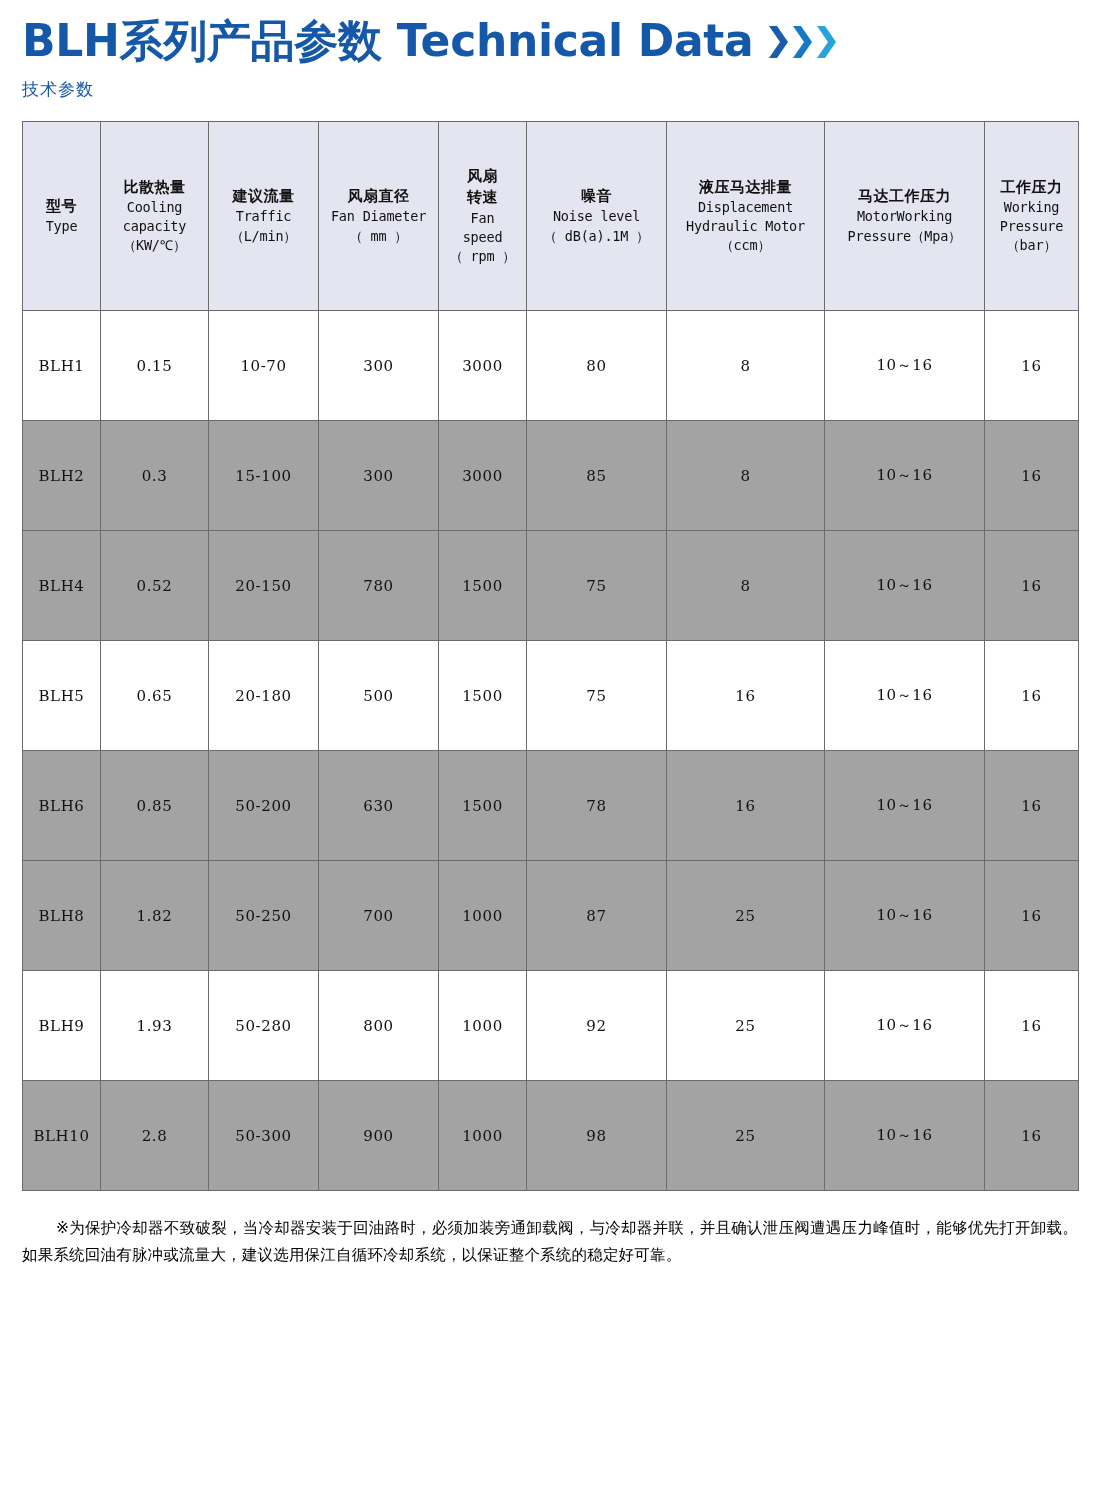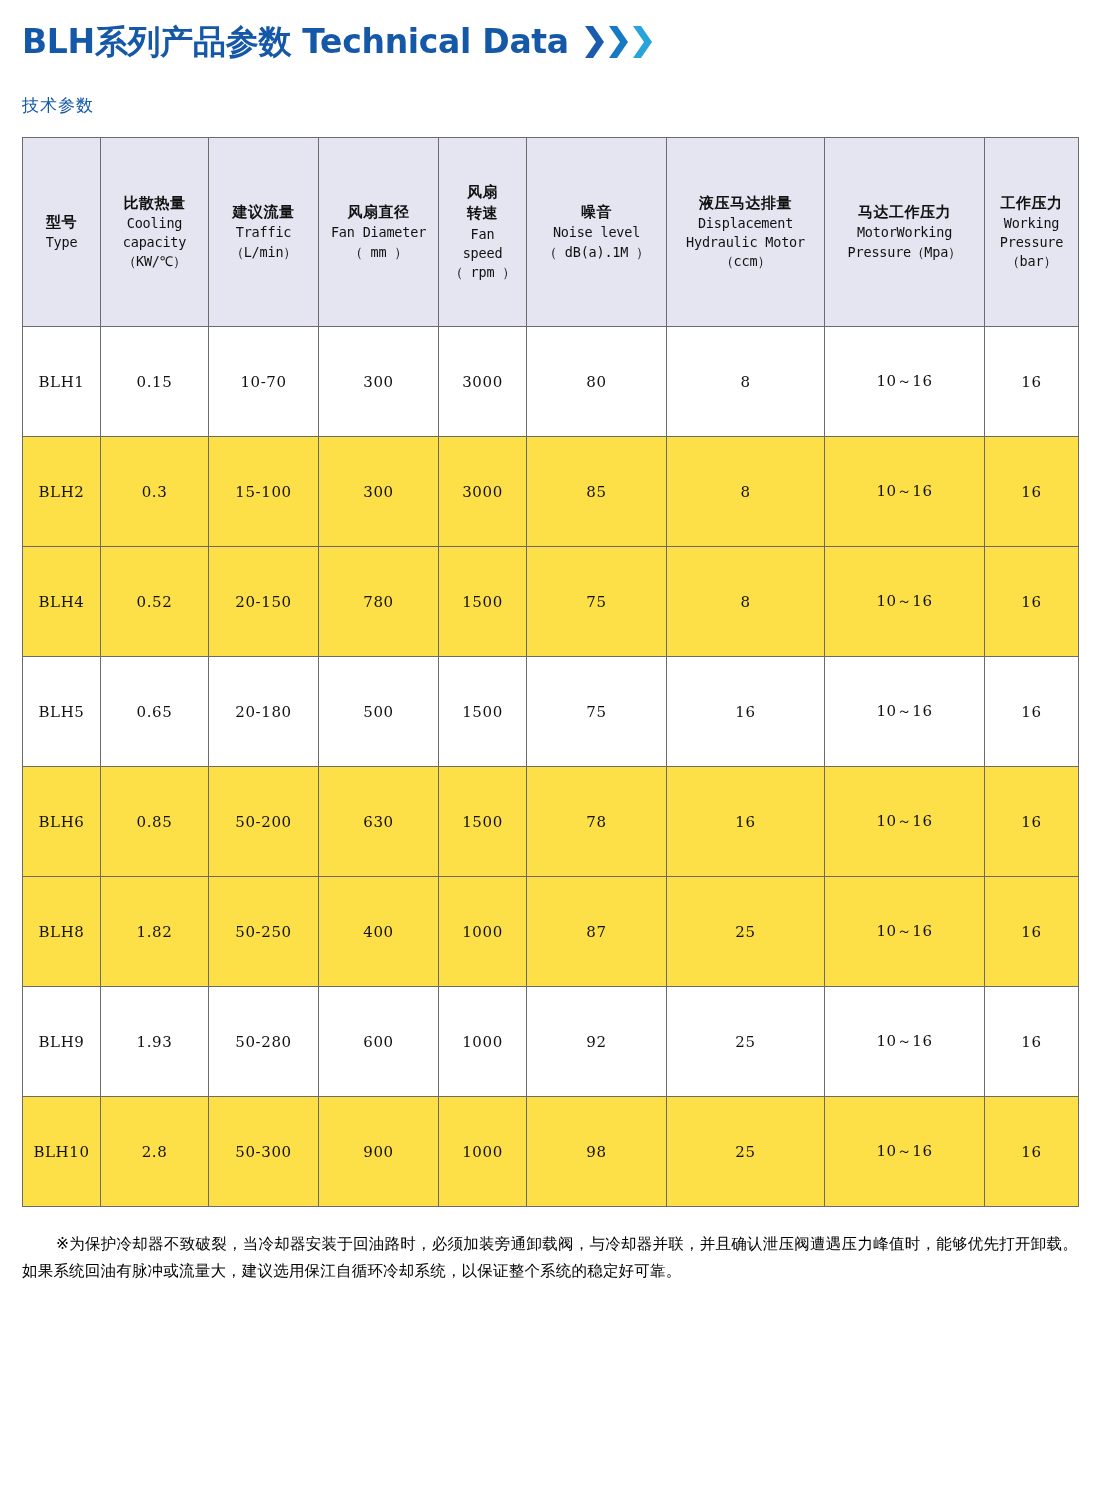--- a/index.html
+++ b/index.html
@@ -26,41 +26,41 @@
   .title-row {
     display: flex;
     align-items: center;
     gap: 14px;
     padding-top: 16px;
     height: 50px;
   }
   .title-text {
     font-family: "DejaVu Sans", "Liberation Sans", sans-serif;
     font-weight: 700;
-    font-size: 33px;
+    font-size: 44px;
     letter-spacing: -0.3px;
     color: #1558a8;
     white-space: nowrap;
     line-height: 1;
   }
   .chevrons {
     display: flex;
     align-items: center;
     gap: 2px;
     margin-top: 2px;
   }
   .chev {
     width: 22px;
     height: 34px;
     display: block;
   }
 
   
   .subtitle {
-    margin-top: 28px;
+    margin-top: 12px;
     font-family: "DejaVu Sans", "Liberation Sans", sans-serif;
     font-size: 17px;
     font-weight: 500;
     color: #1558a8;
     letter-spacing: 1px;
   }
 
   
   .table-wrap {
     margin-top: 20px;
@@ -99,21 +99,21 @@
     letter-spacing: -0.2px;
     white-space: nowrap;
   }
   table.spec tbody td {
     height: 107px;
     font-family: "DejaVu Serif", "Liberation Serif", serif;
     font-size: 15px;
     letter-spacing: 0.6px;
   }
   tbody tr.odd td { background: #ffffff; }
-  tbody tr.even td { background: #fde047; }
+  tbody tr.even td { background: #a3a3a3; }
 
   
   col.c0 { width: 78px; }
   col.c1 { width: 108px; }
   col.c2 { width: 110px; }
   col.c3 { width: 120px; }
   col.c4 { width: 88px; }
   col.c5 { width: 140px; }
   col.c6 { width: 158px; }
   col.c7 { width: 160px; }
@@ -274,32 +274,32 @@
             <td>1500</td>
             <td>78</td>
             <td>16</td>
             <td>10～16</td>
             <td>16</td>
           </tr>
         <tr class="even">
             <td>BLH8</td>
             <td>1.82</td>
             <td>50-250</td>
-            <td>400</td>
+            <td>700</td>
             <td>1000</td>
             <td>87</td>
             <td>25</td>
             <td>10～16</td>
             <td>16</td>
           </tr>
         <tr class="odd">
             <td>BLH9</td>
             <td>1.93</td>
             <td>50-280</td>
-            <td>600</td>
+            <td>800</td>
             <td>1000</td>
             <td>92</td>
             <td>25</td>
             <td>10～16</td>
             <td>16</td>
           </tr>
         <tr class="even">
             <td>BLH10</td>
             <td>2.8</td>
             <td>50-300</td>

